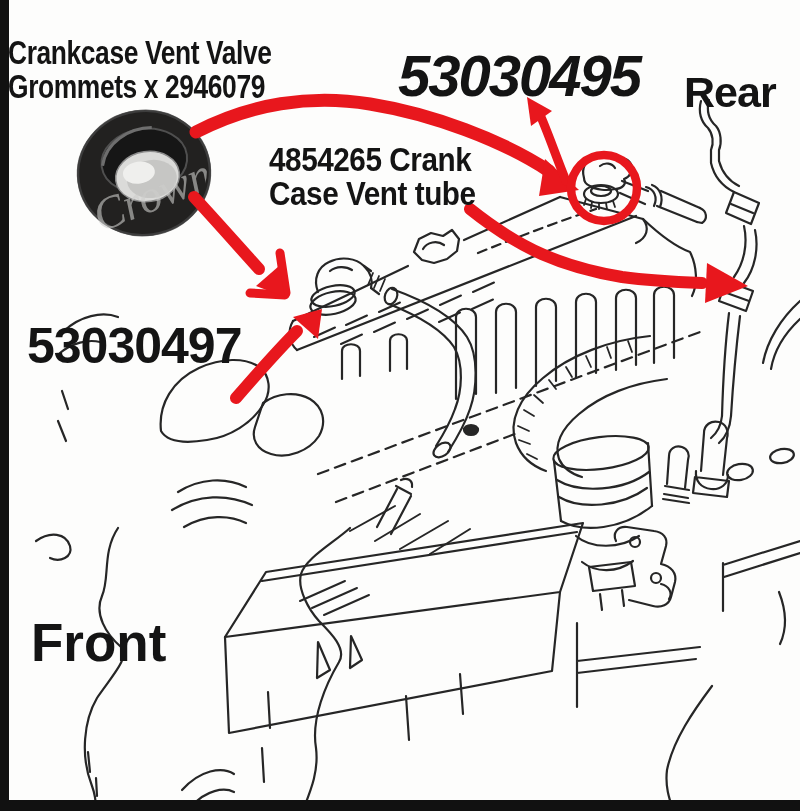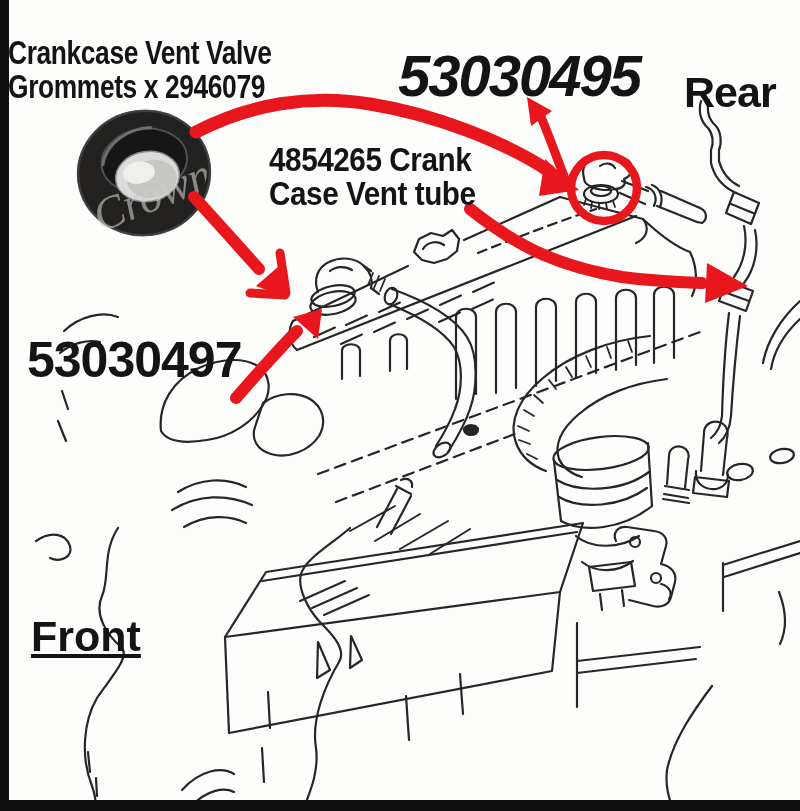--- a/index.html
+++ b/index.html
@@ -9,22 +9,22 @@
   #left-bar{left:0;top:0;width:9px;height:811px;}
   #bottom-bar{left:0;top:800px;width:800px;height:11px;}
   svg.diagram{position:absolute;left:0;top:0;}
   .lbl{position:absolute;color:#141414;font-weight:bold;white-space:nowrap;z-index:5;}
   #label-grommets{left:8px;top:36px;font-size:33px;line-height:34px;
                   transform:scaleX(.8);transform-origin:left top;letter-spacing:-.5px;}
   #label-part-rear{left:398px;top:42px;font-size:58px;font-style:italic;letter-spacing:-2px;}
   #label-rear{left:668px;top:68px;font-size:43px;letter-spacing:-1px;margin-left:16px;}
   #label-vent-tube{left:269px;top:143px;font-size:33px;line-height:34px;
                    transform:scaleX(.9);transform-origin:left top;letter-spacing:-.5px;}
-  #label-ccv{left:27px;top:332px;font-size:50px;line-height:56px;letter-spacing:-1px;text-align:right;}
-  #label-front{left:31px;top:612px;font-size:43px;text-decoration:underline;}
+  #label-ccv{left:27px;top:318px;font-size:50px;line-height:56px;letter-spacing:-1px;text-align:right;}
+  #label-front{left:31px;top:612px;font-size:53px;}
 </style>
 </head>
 <body>
 
 <div id="stage">
 
   <svg class="diagram" width="800" height="811" viewBox="0 0 800 811">
 
     <g fill="none" stroke="#262626" stroke-width="2.2" stroke-linecap="round" stroke-linejoin="round">
 

